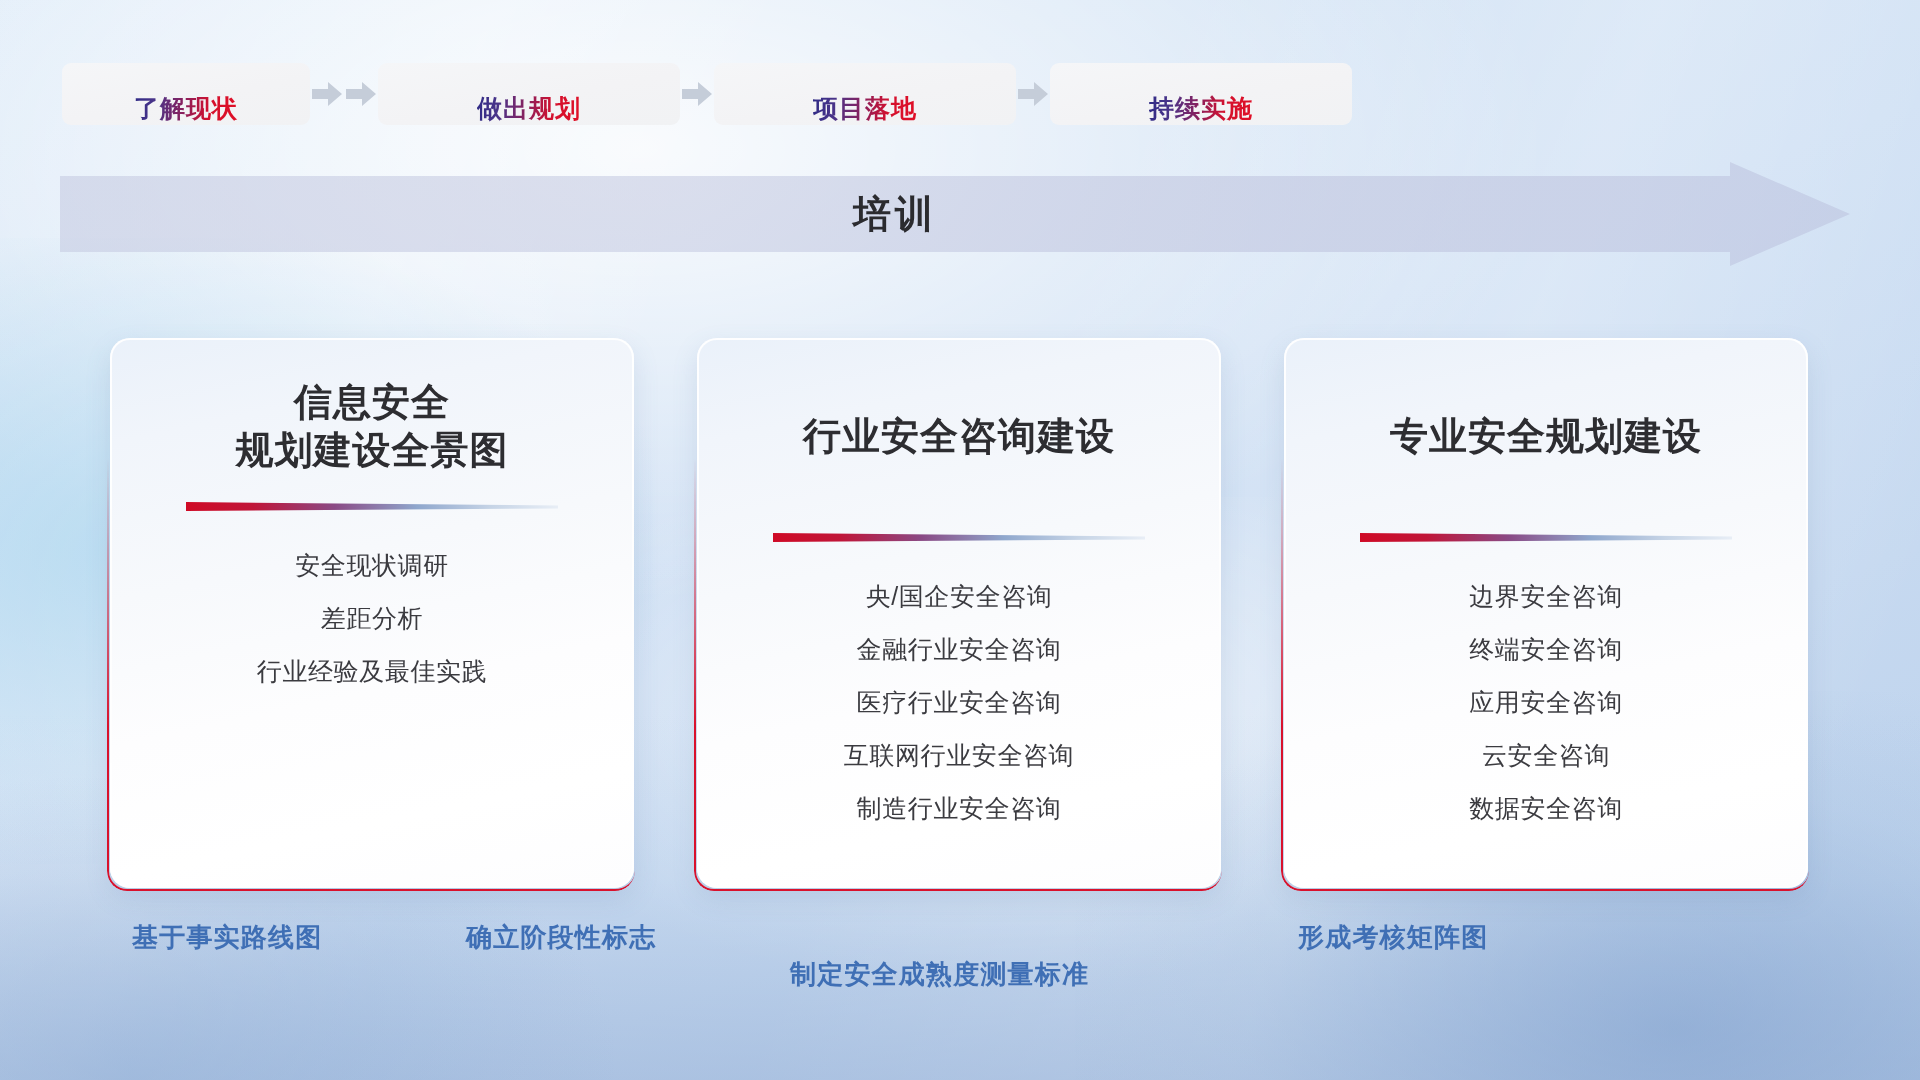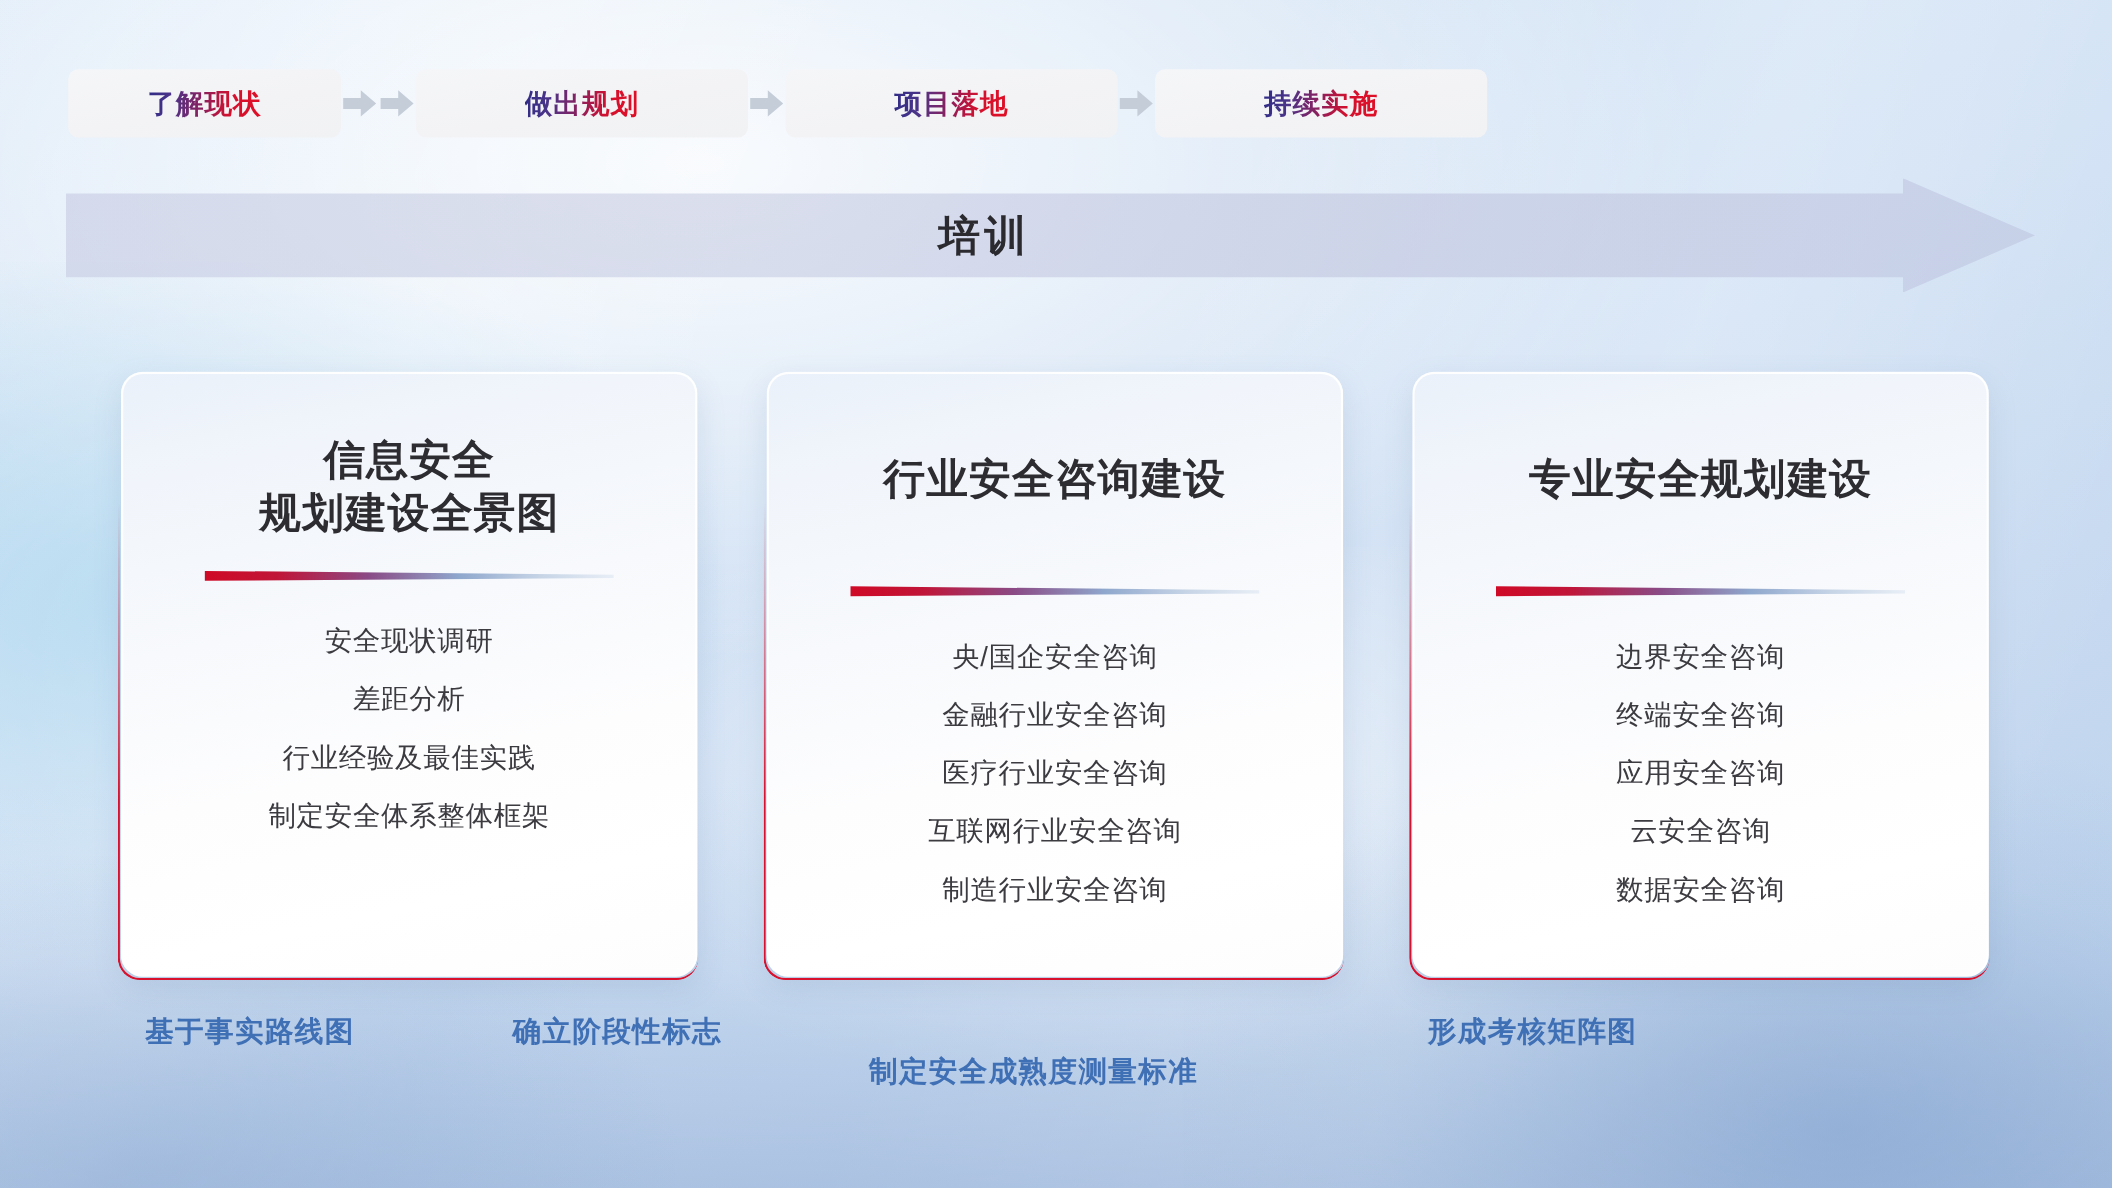--- a/index.html
+++ b/index.html
@@ -56,21 +56,21 @@
 
   
   #steps{
     position:absolute; left:62px; top:63px; width:1800px; height:62px;
     display:flex; align-items:center;
   }
   .step{
     height:62px; flex:0 0 auto;
     border-radius:9px;
     position:relative;
-    display:flex; align-items:center; justify-content:center;
+    display:flex; align-items:flex-end; justify-content:center;
     background:linear-gradient(170deg,#f5f6f8 0%,#f3f3f5 55%,#f1f2f4 100%);
     padding:0 10px;
   }
   
   .step::before{
     content:"";
     position:absolute; inset:-2px;
     border-radius:11px;
     background:linear-gradient(178deg,#39378f 0%,#5a4e96 18%,#9c3f71 48%,#d01331 72%,#e01029 100%);
     z-index:-1;
@@ -144,21 +144,21 @@
     height:100%;
     display:flex; flex-direction:column;
     padding:0 28px;
   }
   .card-title{
     text-align:center;
     font-size:38px; font-weight:bold; line-height:1.27;
     color:#2d2d31;
     letter-spacing:1px;
   }
-  .card-title.two-line{ padding-top:57px; }
+  .card-title.two-line{ padding-top:40px; }
   .card-title.one-line{ padding-top:74px; }
 
   .divider{
     margin:0 auto;
     width:372px; height:12px;
     position:relative;
   }
   .divider svg{ display:block; width:372px; height:12px; }
   .c1 .divider{ margin-top:26px; }
   .c2 .divider{ margin-top:72px; }
@@ -267,21 +267,20 @@
               <stop offset="100%" stop-color="#e8eef6"></stop>
             </linearGradient>
           </defs>
           <path d="M0 1 L372 4.5 L372 7.5 L0 10 Z" fill="url(#dv1)"></path>
         </svg>
       </div>
       <div class="card-list">
         <div class="row">安全现状调研</div>
         <div class="row">差距分析</div>
         <div class="row">行业经验及最佳实践</div>
-        <div class="row">制定安全体系整体框架</div>
       </div>
     </div>
   </div>
 
   <div class="card c2">
     <div class="card-inner">
       <div class="card-title one-line">
         <div>行业安全咨询建设</div>
       </div>
       <div class="divider">

